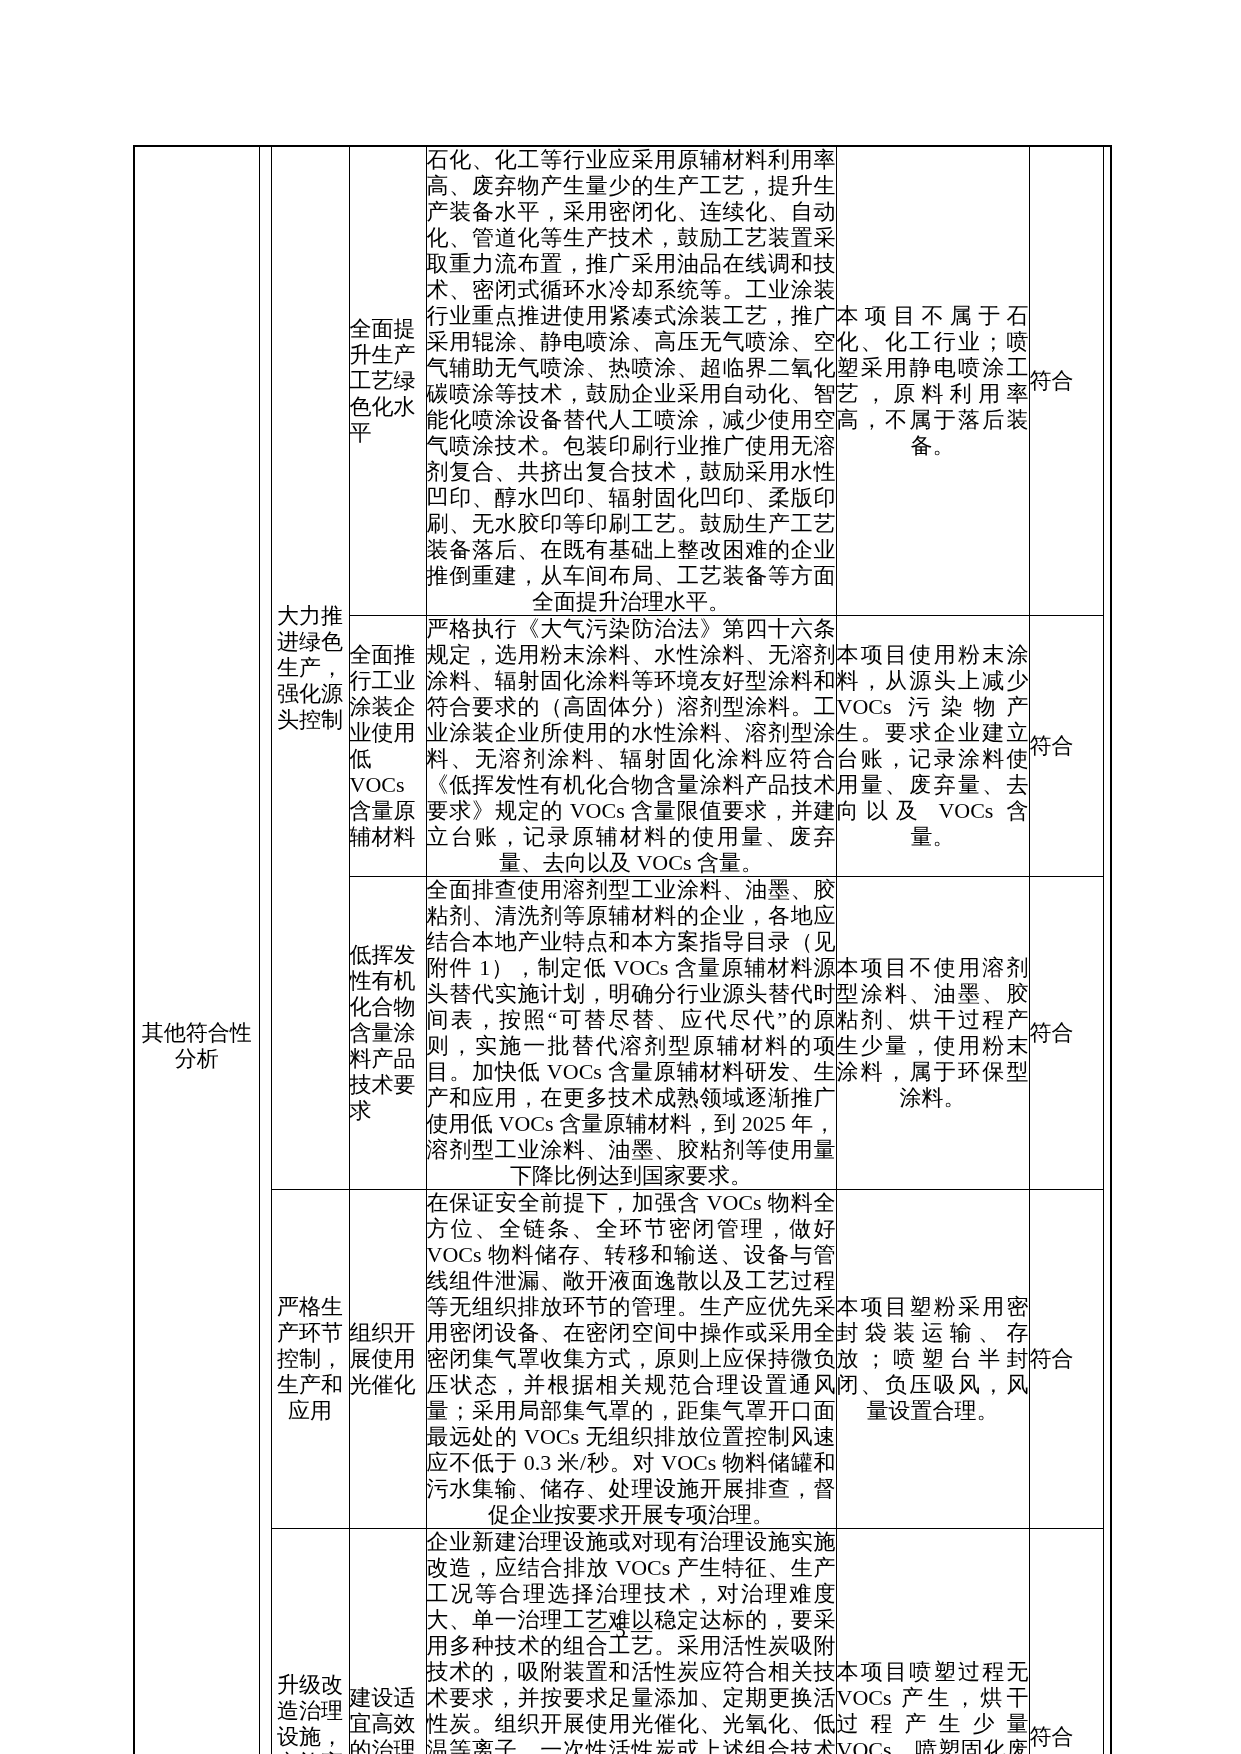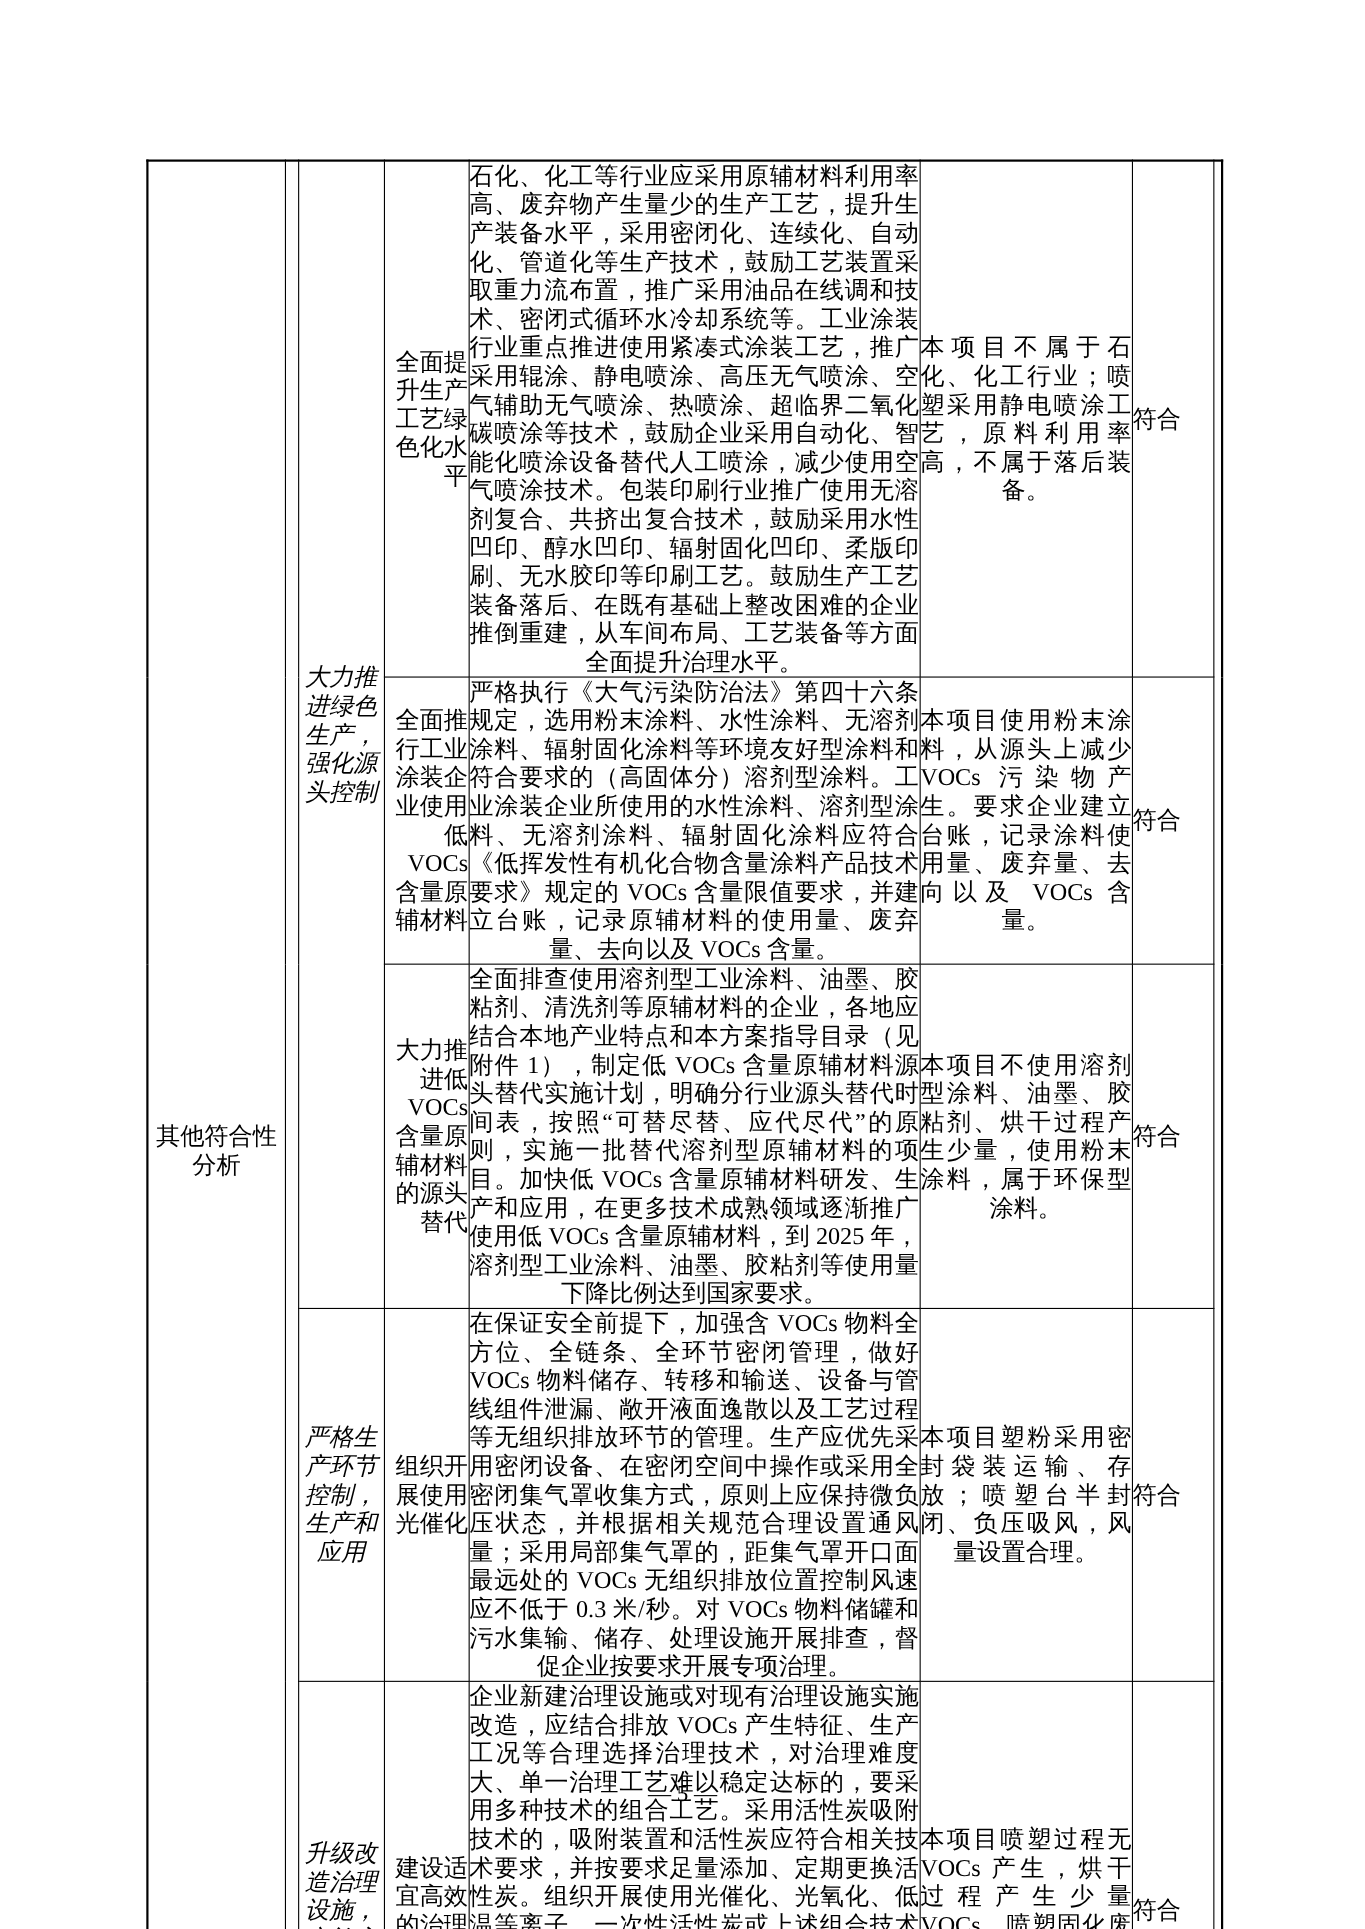--- a/index.html
+++ b/index.html
@@ -19,24 +19,24 @@
     font-size:22px;line-height:26px;
     padding:0;
     overflow:hidden;
     word-break:break-word;
   }
   td.c-group{
     font-size:26px;line-height:44px;text-align:center;padding:0 8px;
   }
   td.c-spacer{padding:0;}
   td.c-category{
-    text-align:center;padding:0 12px;line-height:25px;font-style:italic;
+    text-align:center;padding:0 12px;line-height:25px;
   }
   td.c-measure{
-    text-align:right;padding:0 5px;line-height:25px;
+    text-align:left;padding:0 5px;line-height:25px;
   }
   td.c-policy{
     text-align:justify;text-align-last:center;
     padding:2px 9px;
   }
   td.c-analysis{
     text-align:justify;text-align-last:center;
     padding:2px 1px;
     margin-top:32px;
   }
@@ -78,21 +78,21 @@
     </tr>
 
     <tr style="height:224px;">
       <td class="c-measure">全面推行工业涂装企业使用低VOCs含量原辅材料</td>
       <td class="c-policy">严格执行《大气污染防治法》第四十六条规定，选用粉末涂料、水性涂料、无溶剂涂料、辐射固化涂料等环境友好型涂料和符合要求的（高固体分）溶剂型涂料。工业涂装企业所使用的水性涂料、溶剂型涂料、无溶剂涂料、辐射固化涂料应符合《低挥发性有机化合物含量涂料产品技术要求》规定的 VOCs 含量限值要求，并建立台账，记录原辅材料的使用量、废弃量、去向以及 VOCs 含量。</td>
       <td class="c-analysis">本项目使用粉末涂料，从源头上减少 VOCs 污染物产生。要求企业建立台账，记录涂料使用量、废弃量、去向以及 VOCs 含量。</td>
       <td class="c-verdict">符合</td>
     </tr>
 
     <tr style="height:253px;">
-      <td class="c-measure">大力推进低VOCs含量原辅材料的源头替代</td>
+      <td class="c-measure">低挥发性有机化合物含量涂料产品技术要求</td>
       <td class="c-policy">全面排查使用溶剂型工业涂料、油墨、胶粘剂、清洗剂等原辅材料的企业，各地应结合本地产业特点和本方案指导目录（见附件 1），制定低 VOCs 含量原辅材料源头替代实施计划，明确分行业源头替代时间表，按照“可替尽替、应代尽代”的原则，实施一批替代溶剂型原辅材料的项目。加快低 VOCs 含量原辅材料研发、生产和应用，在更多技术成熟领域逐渐推广使用低 VOCs 含量原辅材料，到 2025 年，溶剂型工业涂料、油墨、胶粘剂等使用量下降比例达到国家要求。</td>
       <td class="c-analysis">本项目不使用溶剂型涂料、油墨、胶粘剂、烘干过程产生少量，使用粉末涂料，属于环保型涂料。</td>
       <td class="c-verdict">符合</td>
     </tr>
 
     <tr style="height:267px;">
       <td class="c-category">严格生产环节控制，生产和应用</td>
       <td class="c-measure">组织开展使用光催化</td>
       <td class="c-policy">在保证安全前提下，加强含 VOCs 物料全方位、全链条、全环节密闭管理，做好 VOCs 物料储存、转移和输送、设备与管线组件泄漏、敞开液面逸散以及工艺过程等无组织排放环节的管理。生产应优先采用密闭设备、在密闭空间中操作或采用全密闭集气罩收集方式，原则上应保持微负压状态，并根据相关规范合理设置通风量；采用局部集气罩的，距集气罩开口面最远处的 VOCs 无组织排放位置控制风速应不低于 0.3 米/秒。对 VOCs 物料储罐和污水集输、储存、处理设施开展排查，督促企业按要求开展专项治理。</td>
       <td class="c-analysis">本项目塑粉采用密封袋装运输、存放；喷塑台半封闭、负压吸风，风量设置合理。</td>

